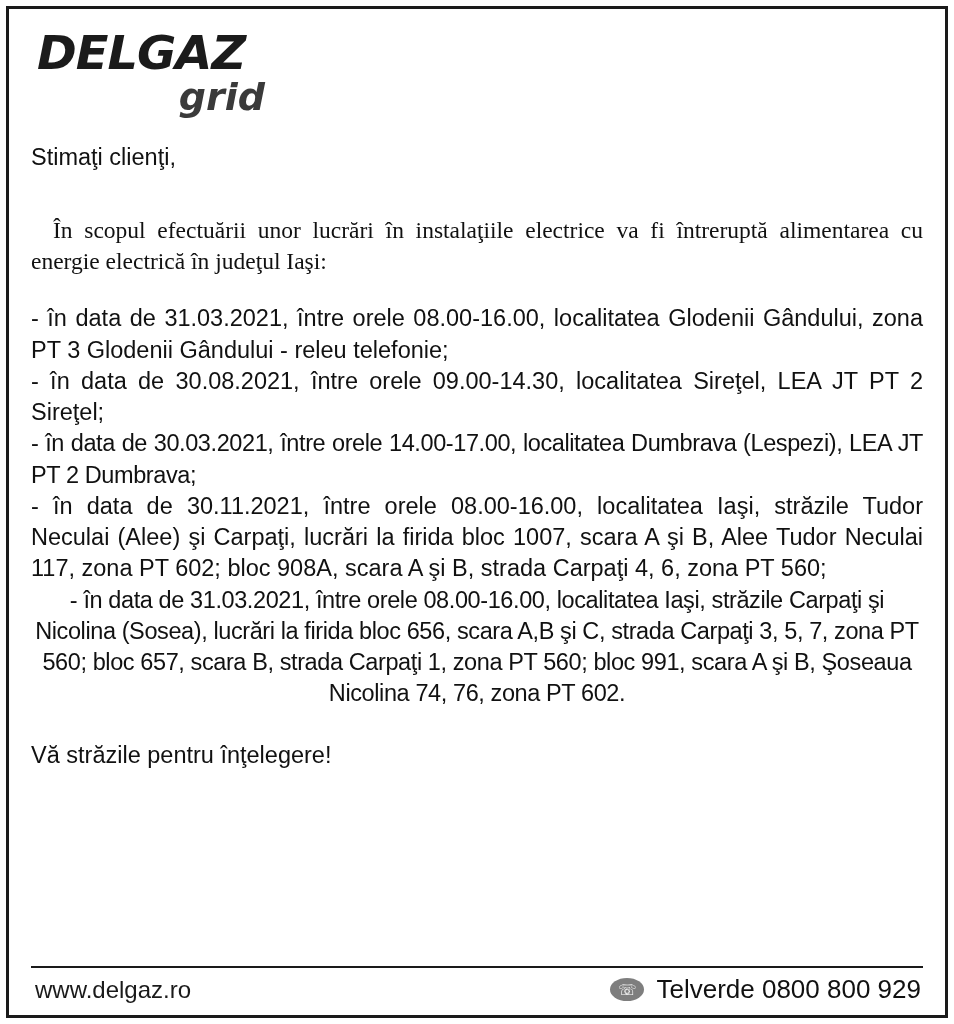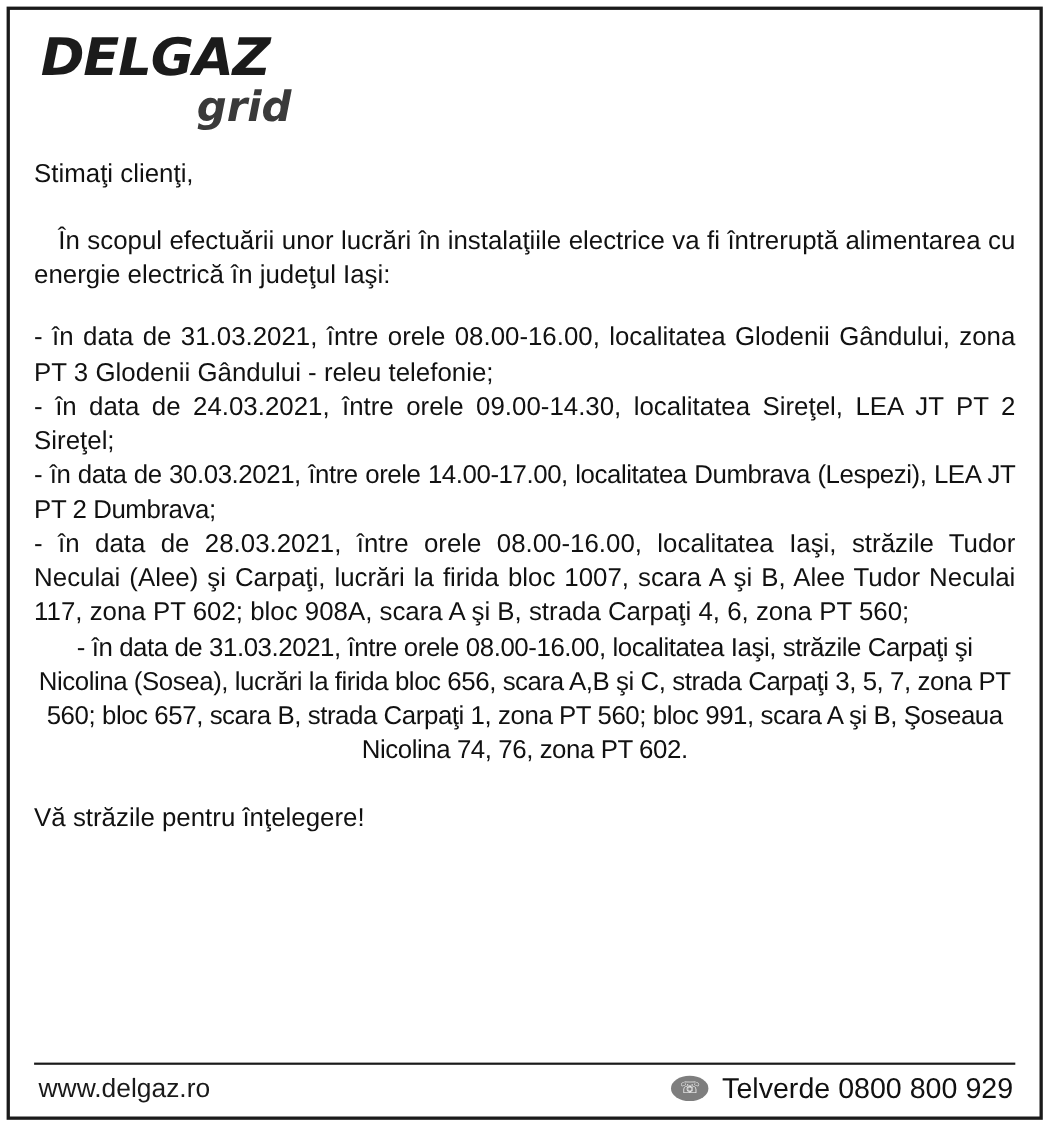--- a/index.html
+++ b/index.html
@@ -60,26 +60,27 @@
   
   .content {
     margin-top: 26px;
     color: #111111;
     font-size: 23.5px;
     line-height: 1.33;
     flex: 1 1 auto;
   }
   .greeting {
     font-size: 23.5px;
-    margin-bottom: 30px;
+    margin-bottom: 42px;
   }
   .intro {
     text-align: justify;
     text-justify: inter-word;
     margin-bottom: 26px;
+    font-family: Liberation Serif, serif;
   }
   .intro .lead {
     display: inline-block;
     width: 22px;
   }
   .outages p {
     margin: 0 0 0 0;
     text-align: justify;
     text-justify: inter-word;
   }
@@ -144,23 +145,23 @@
     <div class="content">
 
       <div class="greeting">Stimaţi clienţi,</div>
 
       <div class="intro">
         <span class="lead"></span><span>În scopul efectuării unor lucrări în instalaţiile electrice va fi întreruptă alimentarea cu energie electrică în judeţul Iaşi:</span>
       </div>
 
       <div class="outages">
         <p>- în data de 31.03.2021, între orele 08.00-16.00, localitatea Glodenii Gândului, zona PT 3 Glodenii Gândului - releu telefonie;</p>
-        <p>- în data de 24.03.2021, între orele 09.00-14.30, localitatea Sireţel, LEA JT PT 2 Sireţel;</p>
+        <p>- în data de 30.08.2021, între orele 09.00-14.30, localitatea Sireţel, LEA JT PT 2 Sireţel;</p>
         <p class="narrow">- în data de 30.03.2021, între orele 14.00-17.00, localitatea Dumbrava (Lespezi), LEA JT PT 2 Dumbrava;</p>
-        <p>- în data de 28.03.2021, între orele 08.00-16.00, localitatea Iaşi, străzile Tudor Neculai (Alee) şi Carpaţi, lucrări la firida bloc 1007, scara A şi B, Alee Tudor Neculai 117, zona PT 602; bloc 908A, scara A şi B, strada Carpaţi 4, 6, zona PT 560;</p>
+        <p>- în data de 30.11.2021, între orele 08.00-16.00, localitatea Iaşi, străzile Tudor Neculai (Alee) şi Carpaţi, lucrări la firida bloc 1007, scara A şi B, Alee Tudor Neculai 117, zona PT 602; bloc 908A, scara A şi B, strada Carpaţi 4, 6, zona PT 560;</p>
         <p class="narrow last">- în data de 31.03.2021, între orele 08.00-16.00, localitatea Iaşi, străzile Carpaţi şi Nicolina (Sosea), lucrări la firida bloc 656, scara A,B şi C, strada Carpaţi 3, 5, 7, zona PT 560; bloc 657, scara B, strada Carpaţi 1, zona PT 560; bloc 991, scara A şi B, Şoseaua Nicolina 74, 76, zona PT 602.</p>
       </div>
 
       <div class="thanks">Vă străzile pentru înţelegere!</div>
     </div>
 
     <div class="footer">
       <div class="footer-left">www.delgaz.ro</div>
       <div class="footer-right">
         <span class="phone-icon">☏</span>

